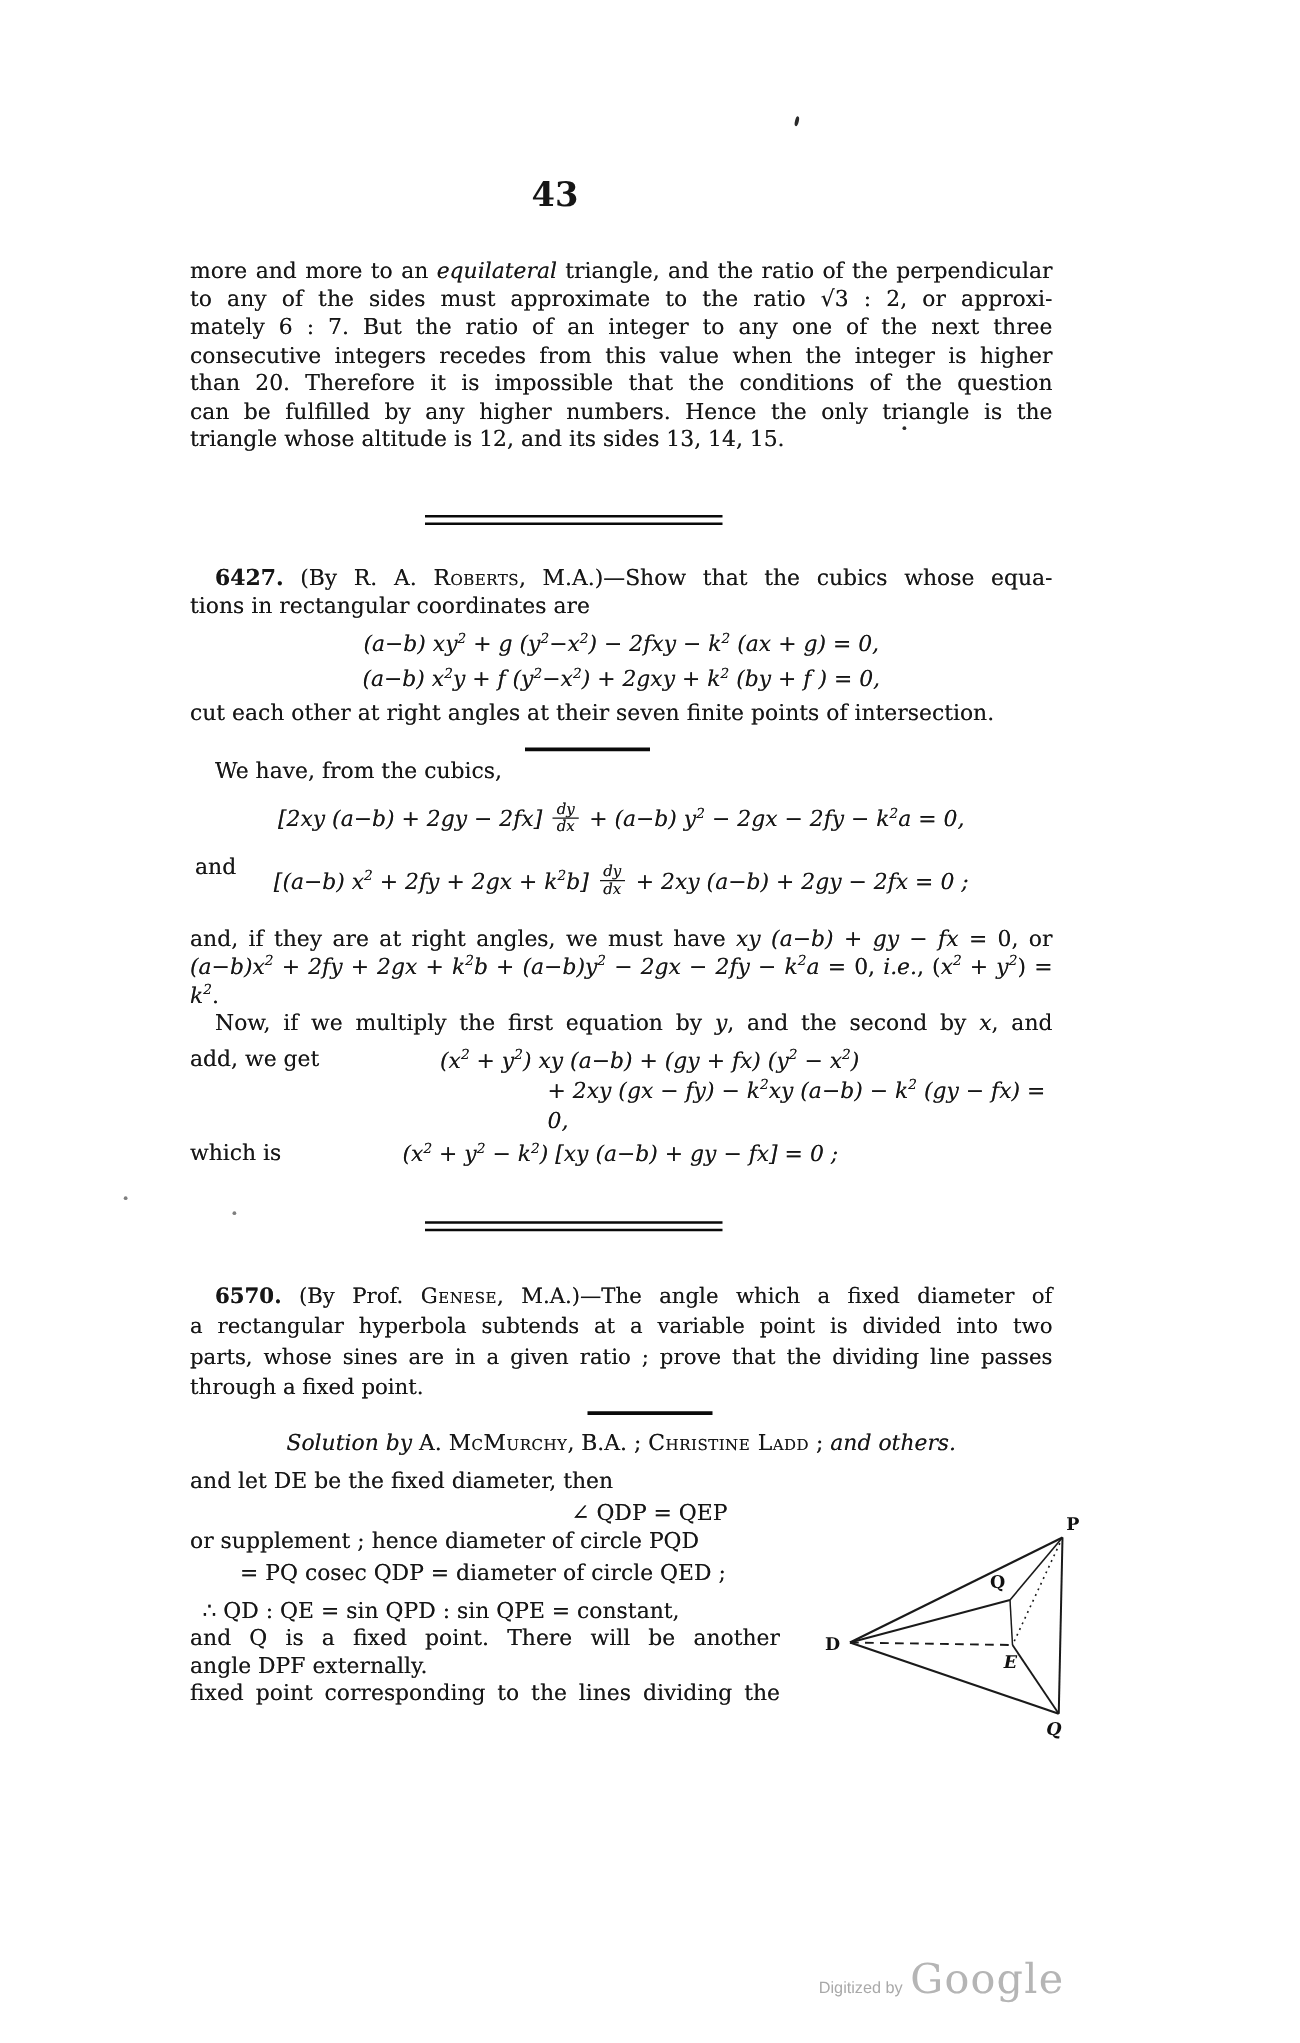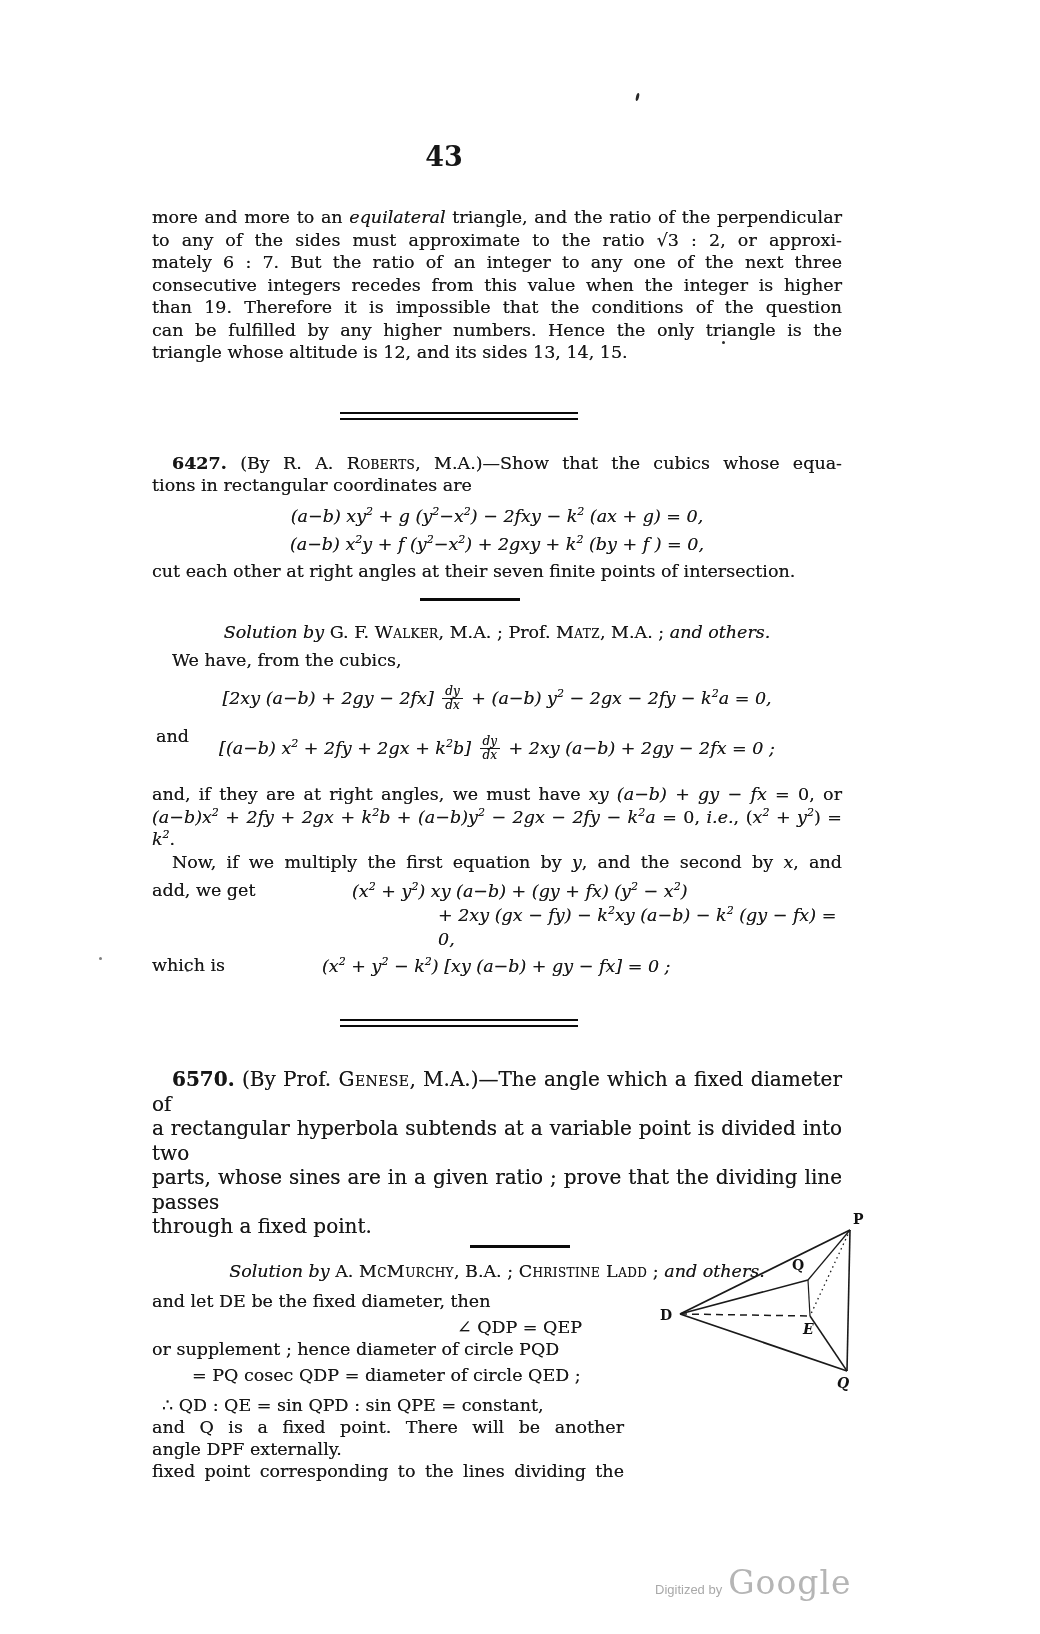--- a/index.html
+++ b/index.html
@@ -2,21 +2,21 @@
 <html><head>
 <meta charset="utf-8">
 <style>
   html,body{margin:0;padding:0;background:#ffffff;}
   #page{
     position:relative;width:888px;height:1634px;background:#fff;overflow:hidden;
     font-family:"DejaVu Serif","Liberation Serif",serif;color:#161616;
   }
   .measure{width:690px;margin-left:152px;}
   .t{font-size:17.5px;line-height:22.5px;text-shadow:0 0 0.35px rgba(0,0,0,.6);}
-  .stline{font-size:20px;line-height:24.5px;text-shadow:0 0 0.35px rgba(0,0,0,.6);}
+  .stline{font-size:17px;line-height:24.5px;text-shadow:0 0 0.35px rgba(0,0,0,.6);}
   .jl{text-align:justify;text-align-last:justify;}
   .ind{text-indent:20px;}
   .center{text-align:center;}
   .math{font-style:italic;}
   sup{font-size:11px;font-style:italic;line-height:0;}
   .s-b{font-weight:bold;}
   .s-i{font-style:italic;}
   .s-sc{font-variant:small-caps;letter-spacing:.4px;}
   .frac{display:inline-flex;flex-direction:column;align-items:center;vertical-align:middle;
         line-height:1.12;font-size:12px;font-style:italic;margin:0 3px;position:relative;top:-1px;}
@@ -71,41 +71,40 @@
 
 <div id="page">
 
   <div class="pageno">43</div>
 
   <div class="measure intro">
     <div class="t jl"><span>more and more to an </span><span class="s-i">equilateral</span><span> triangle, and the ratio of the perpendicular</span></div>
     <div class="t jl"><span>to any of the sides must approximate to the ratio √3 : 2, or approxi-</span></div>
     <div class="t jl"><span>mately 6 : 7.  But the ratio of an integer to any one of the next three</span></div>
     <div class="t jl"><span>consecutive integers recedes from this value when the integer is higher</span></div>
-    <div class="t jl"><span>than 19.  Therefore it is impossible that the conditions of the question</span></div>
+    <div class="t jl"><span>than 20.  Therefore it is impossible that the conditions of the question</span></div>
     <div class="t jl"><span>can be fulfilled by any higher numbers.  Hence the only triangle is the</span></div>
     <div class="t"><span>triangle whose altitude is 12, and its sides 13, 14, 15.</span></div>
   </div>
 
   <div class="drule r1"></div>
 
   <div class="measure">
     <div class="q-head">
       <div class="t jl ind"><span class="s-b">6427.</span><span>  (By R. A. </span><span class="s-sc">Roberts</span><span>, M.A.)—Show that the cubics whose equa-</span></div>
       <div class="t"><span>tions in rectangular coordinates are</span></div>
     </div>
     <div class="eqs">
       <div class="eqline math"><span>(a−b) xy</span><sup>2</sup><span> + g (y</span><sup>2</sup><span>−x</span><sup>2</sup><span>) − 2fxy − k</span><sup>2</sup><span> (ax + g) = 0,</span></div>
       <div class="eqline math"><span>(a−b) x</span><sup>2</sup><span>y + f (y</span><sup>2</sup><span>−x</span><sup>2</sup><span>) + 2gxy + k</span><sup>2</sup><span> (by + f ) = 0,</span></div>
     </div>
     <div class="t closing">cut each other at right angles at their seven finite points of intersection.</div>
 
     <div class="srule sr1"></div>
 
-    <div class="t byline center"><span class="s-i">Solution by</span><span> G. F. </span><span class="s-sc">Walker</span><span>, M.A. ; Prof. </span><span class="s-sc">Matz</span><span>, M.A. ; </span><span class="s-i">and others.</span></div>
     <div class="t leadin ind">We have, from the cubics,</div>
 
     <div class="fr-eq math"><span>[2xy (a−b) + 2gy − 2fx] </span><span class="frac">
           <span class="fnum">dy</span>
           <span class="fden">dx</span>
         </span><span> + (a−b) y</span><sup>2</sup><span> − 2gx − 2fy − k</span><sup>2</sup><span>a = 0,</span></div>
 
     <div class="fr-eq math eqrow">
       <span class="rowlabel t">and</span>
       <span><span>[(a−b) x</span><sup>2</sup><span> + 2fy + 2gx + k</span><sup>2</sup><span>b] </span><span class="frac">

